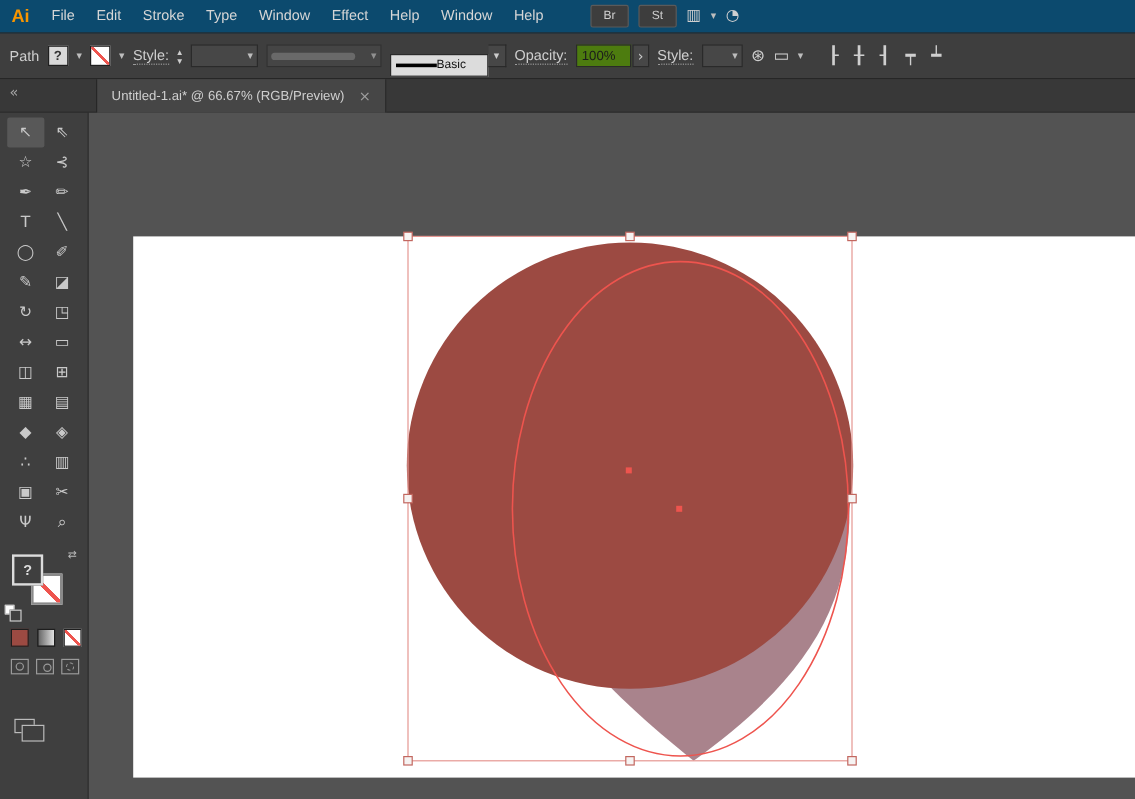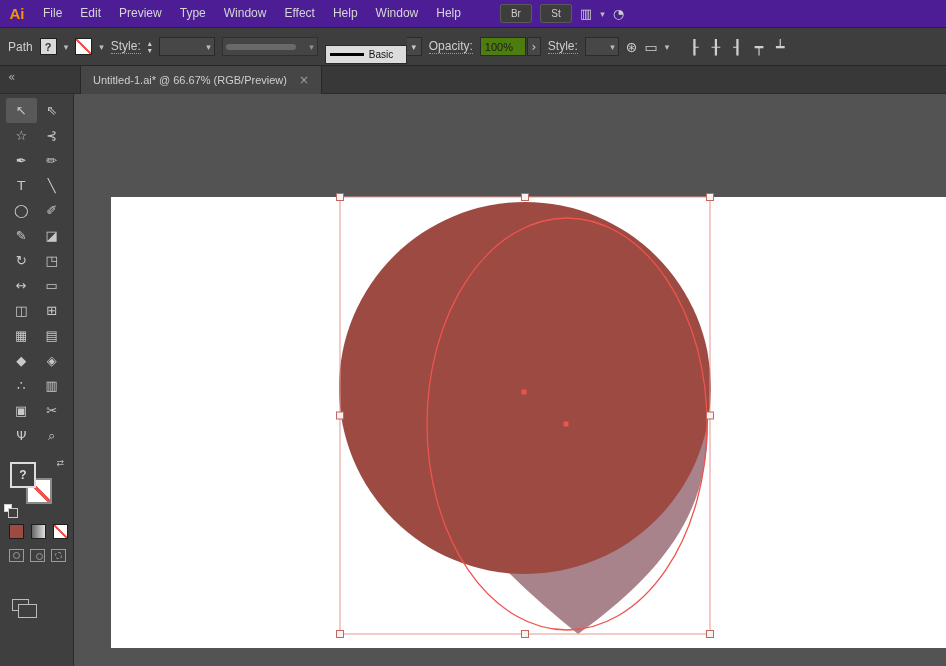--- a/index.html
+++ b/index.html
@@ -3,21 +3,21 @@
 <meta charset="utf-8">
 <style>
   * { margin:0; padding:0; box-sizing:border-box; }
   html,body { width:946px; height:666px; overflow:hidden; }
   body { font-family:"Liberation Sans", sans-serif; font-size:12px; color:#d6d6d6; background:#333; }
   .glyph { font-family:"DejaVu Sans", "Liberation Sans", sans-serif; }
 
   #app { position:relative; width:946px; height:666px; display:flex; flex-direction:column; }
 
   
-  #menubar { height:28px; background:#4c1d95; display:flex; align-items:center; border-bottom:1px solid #262626; flex:0 0 auto; }
+  #menubar { height:28px; background:#0c4a6e; display:flex; align-items:center; border-bottom:1px solid #262626; flex:0 0 auto; }
   .logo { width:34px; text-align:center; font-weight:bold; font-size:15px; color:#f79500; cursor:default; }
   #menus { display:flex; }
   #menus .menu { padding:0 9px; line-height:27px; color:#d6d6d6; cursor:default; }
   .mb-right { display:flex; align-items:center; gap:8px; margin-left:30px; }
   .qbtn { width:32px; height:19px; background:#3d3d3d; border:1px solid #5a5a5a; border-radius:2px; color:#cfcfcf; font-size:10px; line-height:17px; text-align:center; cursor:pointer; }
   .mbicon { color:#cfcfcf; font-size:13px; cursor:pointer; }
   .chev { color:#bdbdbd; font-size:9px; cursor:pointer; }
 
   
   #controlbar { height:38px; background:#3e3e3e; border-bottom:1px solid #262626; display:flex; align-items:center; gap:7px; padding:0 8px; flex:0 0 auto; }
@@ -25,21 +25,21 @@
   .clabel.link { border-bottom:1px dotted #9a9a9a; cursor:pointer; }
   .box { width:17px; height:17px; display:inline-flex; align-items:center; justify-content:center; border:1px solid #1f1f1f; }
   .fillq { background:#d9d9d9; color:#333; font-weight:bold; font-size:11px; cursor:pointer; }
   .noneSw { background:#fff; position:relative; cursor:pointer; }
   .noneSw::after { content:""; position:absolute; inset:0; background:linear-gradient(to top right, transparent 44%, var(--sel) 44%, var(--sel) 56%, transparent 56%); }
   .stepper { display:inline-flex; flex-direction:column; justify-content:center; line-height:7px; font-size:8px; color:#ccc; cursor:pointer; }
   .combo { height:19px; display:inline-flex; align-items:center; justify-content:flex-end; border:1px solid #2a2a2a; background:#474747; padding:0 3px; cursor:pointer; }
   .combo.w56 { width:56px; }
   .combo.disabled { width:96px; background:#4a4a4a; opacity:.65; justify-content:space-between; }
   .profilebar { width:70px; height:6px; background:#808080; border-radius:3px; }
-  .brushcombo { width:82px; height:19px; background:#dcdcdc; border:1px solid #2a2a2a; display:inline-flex; align-items:center; gap:5px; padding:0 4px; cursor:pointer;margin-top:16px; }
+  .brushcombo { width:82px; height:19px; background:#dcdcdc; border:1px solid #2a2a2a; display:inline-flex; align-items:center; padding:0 4px; cursor:pointer;margin-top:16px; }
   .brushline { width:34px; height:3px; background:#000; }
   .brushname { color:#111; font-size:10px; }
   .chevbox { width:15px; height:19px; background:#474747; border:1px solid #2a2a2a; border-left:none; display:inline-flex; align-items:center; justify-content:center; font-size:9px; color:#ccc; cursor:pointer; margin-left:-7px; }
   .opac { width:46px; height:19px; border:1px solid #2a2a2a; background:#4d7c0f; color:#1c1c1c; font-size:11px; padding:0 4px; font-family:"Liberation Sans",sans-serif; }
   .arrowbtn { width:14px; height:19px; display:inline-flex; align-items:center; justify-content:center; color:#ccc; background:#474747; border:1px solid #2a2a2a; cursor:pointer; font-size:12px; margin-left:-6px; }
   .stylecombo { width:34px; }
   .cicon { color:#cfcfcf; font-size:14px; cursor:pointer; }
   #aligngroup { display:flex; gap:13px; margin-left:14px; color:#cfcfcf; font-size:14px; }
   #aligngroup span { cursor:pointer; }
 
@@ -87,21 +87,21 @@
 </head>
 <body>
 
 <div id="app">
 
   <header id="menubar">
     <div class="logo">Ai</div>
     <nav id="menus">
         <span class="menu">File</span>
         <span class="menu">Edit</span>
-        <span class="menu">Preview</span>
+        <span class="menu">Stroke</span>
         <span class="menu">Type</span>
         <span class="menu">Window</span>
         <span class="menu">Effect</span>
         <span class="menu">Help</span>
         <span class="menu">Window</span>
         <span class="menu">Help</span>
       </nav>
     <div class="mb-right">
       <button class="qbtn">Br</button>
       <button class="qbtn">St</button>

